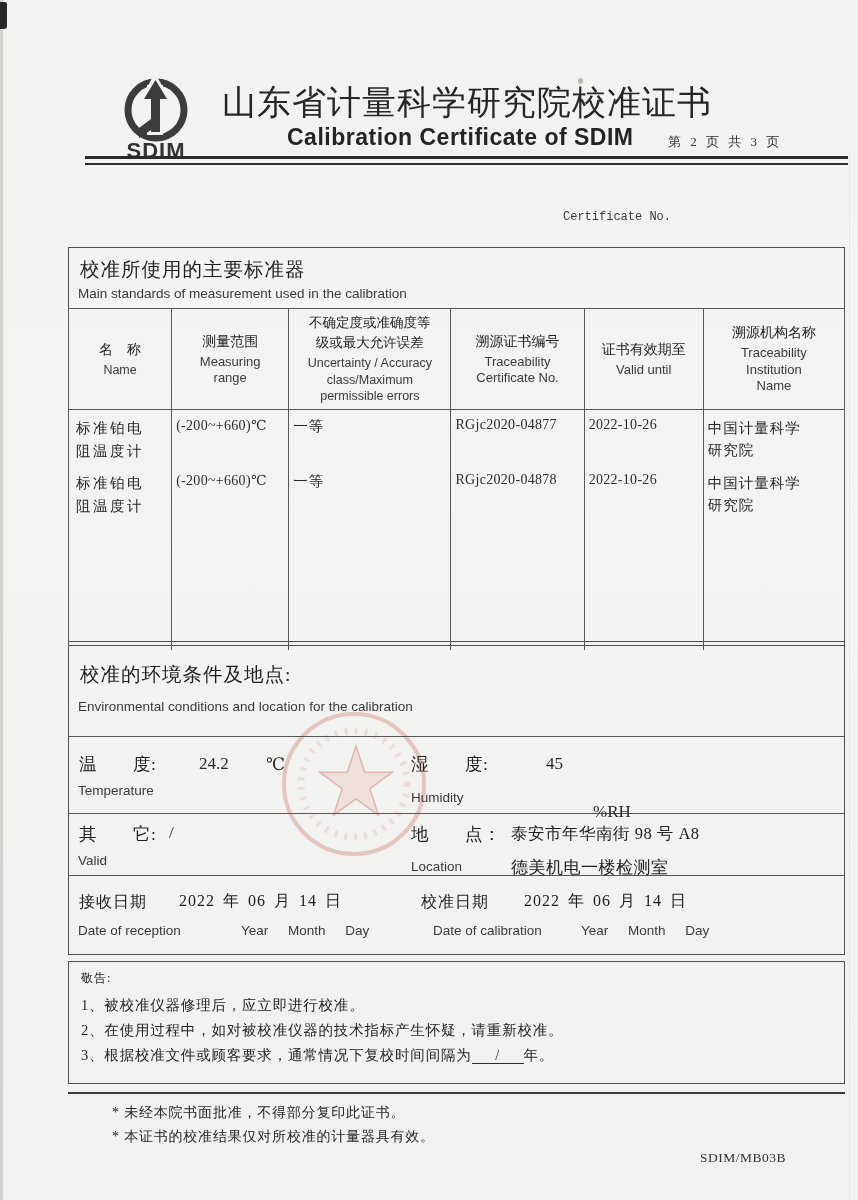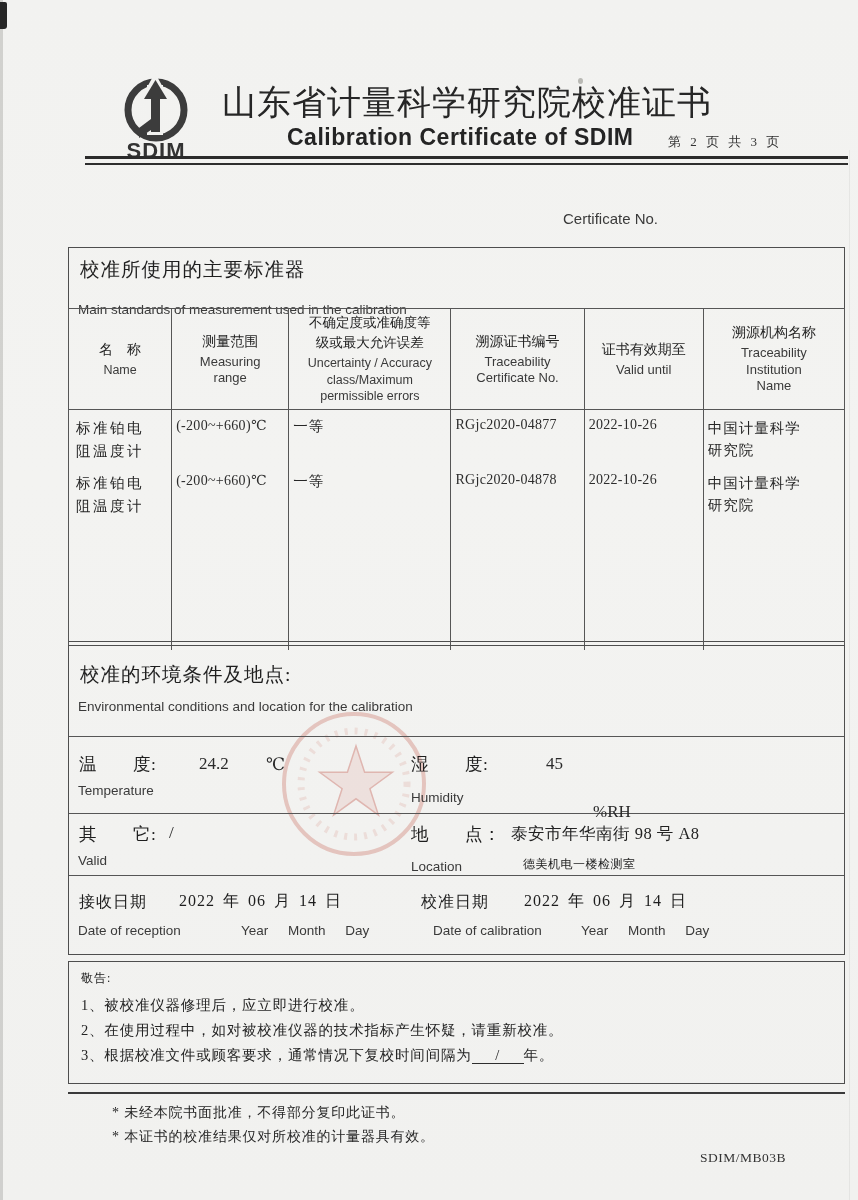--- a/index.html
+++ b/index.html
@@ -21,30 +21,30 @@
   .fold-line{left:849px;top:150px;width:1px;height:1050px;background:rgba(0,0,0,.05);}
 
   
   .logo-box{left:103px;top:72px;width:116px;height:92px;}
   .title-cn{left:222px;top:80px;width:480px;font-size:34px;letter-spacing:1px;font-weight:500;color:#262626;white-space:nowrap;}
   .title-en{left:287px;top:124px;font-size:23px;font-weight:bold;letter-spacing:.5px;color:#242424;white-space:nowrap;}
   .page-info{left:668px;top:133px;font-size:13px;letter-spacing:3px;color:#333;white-space:nowrap;}
   .double-rule{left:85px;top:156px;width:763px;height:4px;border-top:3px solid #2b2b2b;border-bottom:2px solid #2e2e2e;}
   .certno-line{left:520px;top:177px;font-size:18px;white-space:nowrap;}
   .certno-line .num{font-size:19px;letter-spacing:.5px;color:#2a2a2a;}
-  .certno-en{left:563px;top:210px;font-size:15px;}
+  .certno-en{left:563px;top:210px;font-size:12px;font-family:Liberation Mono, monospace;}
 
   
   .box{border:1px solid #4e4e4e;background:transparent;}
   .standards-box{left:68px;top:247px;width:775px;height:393px;}
   .env-box{left:68px;top:645px;width:775px;height:308px;}
   .notice-box{left:68px;top:961px;width:775px;height:121px;}
 
   .sec-title-cn{left:11px;top:8px;font-size:19.5px;letter-spacing:1px;}
-  .sec-title-en{left:9px;top:54px;font-size:13.5px;}
+  .sec-title-en{left:9px;top:38px;font-size:13.5px;}
 
   
   table.std{position:absolute;left:-1px;top:60px;width:777px;border-collapse:collapse;table-layout:fixed;}
   table.std td,table.std th{border:1px solid #565656;font-weight:normal;vertical-align:middle;padding:3px 4px;}
   table.std thead th{height:94px;text-align:center;}
   table.std tbody td{height:230px;vertical-align:top;border-bottom:none;padding-top:7px;}
   .th-cn{font-size:14px;line-height:20px;color:#1f1f1f;}
   .th-en{font-size:12.5px;line-height:16.5px;margin-top:2px;}
   .th-narrow .th-cn{font-size:13.5px;width:130px;margin:0 auto;}
   .slot{height:55px;overflow:visible;}
@@ -212,21 +212,21 @@
     <div class="abs value-serif" style="left:524px;top:108px;margin-top:48px;">%RH</div>
     <div class="abs small-en en" style="left:342px;top:144px;">Humidity</div>
 
     <div class="abs label-cn cn" style="left:10px;top:176px;">其　　它:</div>
     <div class="abs value-serif" style="left:100px;top:177px;">/</div>
     <div class="abs small-en en" style="left:9px;top:207px;">Valid</div>
 
     <div class="abs label-cn cn" style="left:342px;top:176px;">地　　点：</div>
     <div class="abs loc-val cn" style="left:442px;top:177px;">泰安市年华南街 98 号 A8</div>
     <div class="abs small-en en" style="left:342px;top:213px;">Location</div>
-    <div class="abs loc-val cn" style="left:442px;top:210px;font-size:12px;margin-left:12px;">德美机电一楼检测室</div>
+    <div class="abs loc-val cn" style="left:442px;top:210px;font-size:17px;">德美机电一楼检测室</div>
 
     <div class="abs date-cn cn" style="left:10px;top:246px;">接收日期</div>
     <div class="abs date-cn" style="left:110px;top:245px;">2022 年 06 月 14 日</div>
     <div class="abs small-en en" style="left:9px;top:277px;">Date of reception</div>
     <div class="abs small-en en ymd" style="left:172px;top:277px;">Year Month Day</div>
 
     <div class="abs date-cn cn" style="left:352px;top:246px;">校准日期</div>
     <div class="abs date-cn" style="left:455px;top:245px;">2022 年 06 月 14 日</div>
     <div class="abs small-en en" style="left:364px;top:277px;">Date of calibration</div>
     <div class="abs small-en en ymd" style="left:512px;top:277px;">Year Month Day</div>

